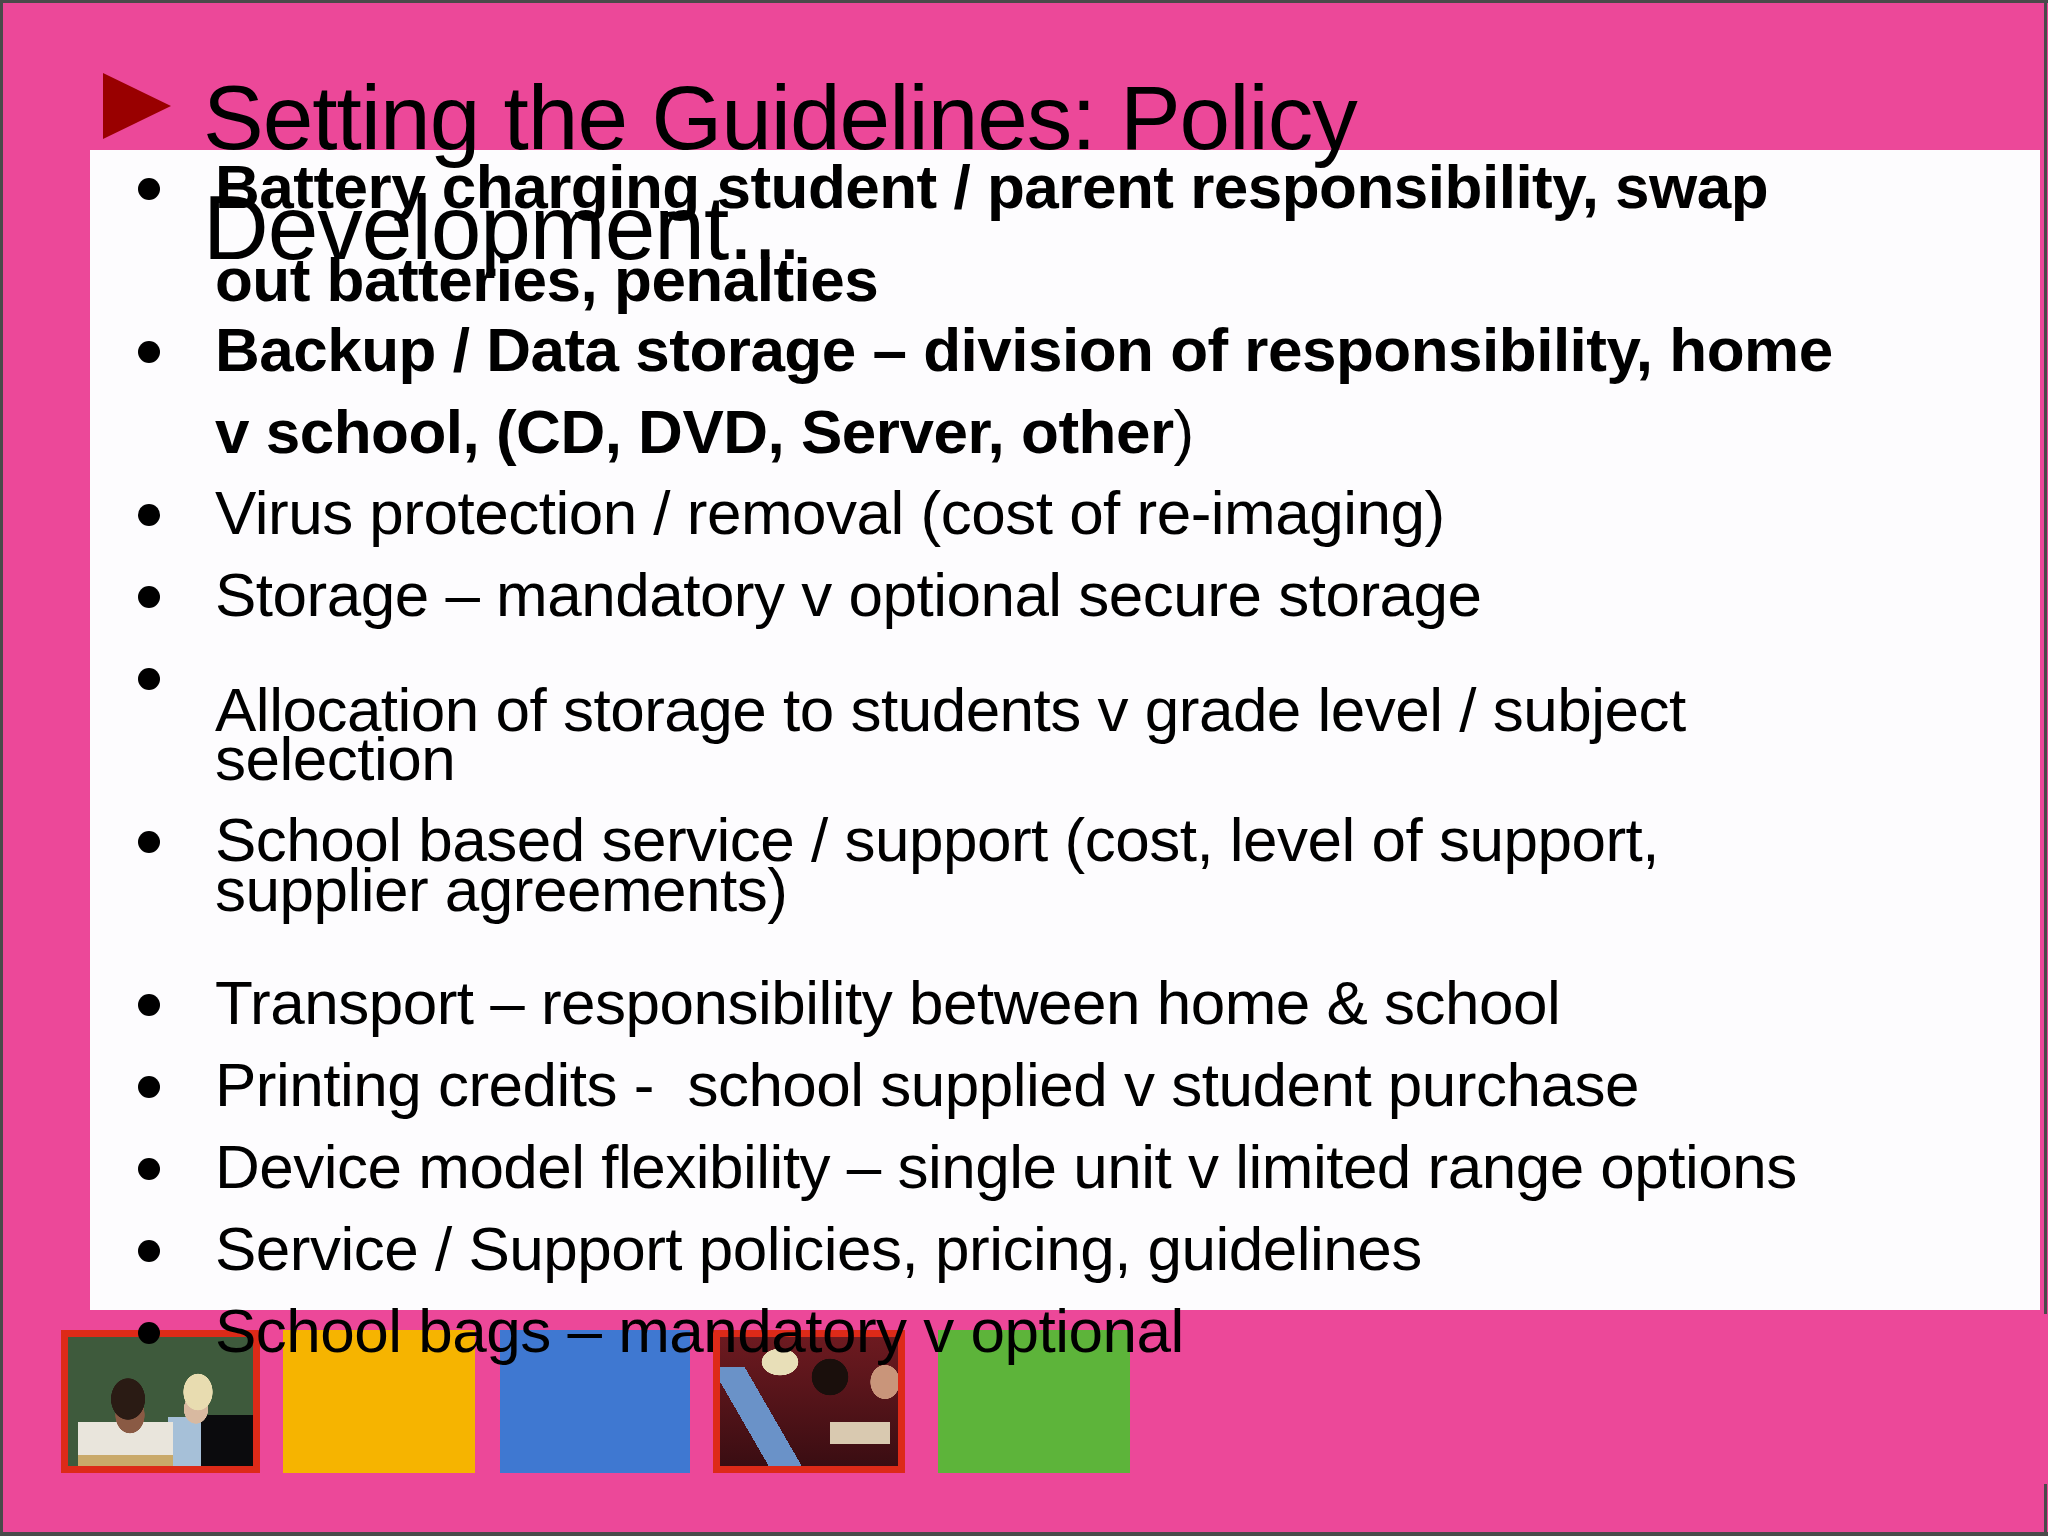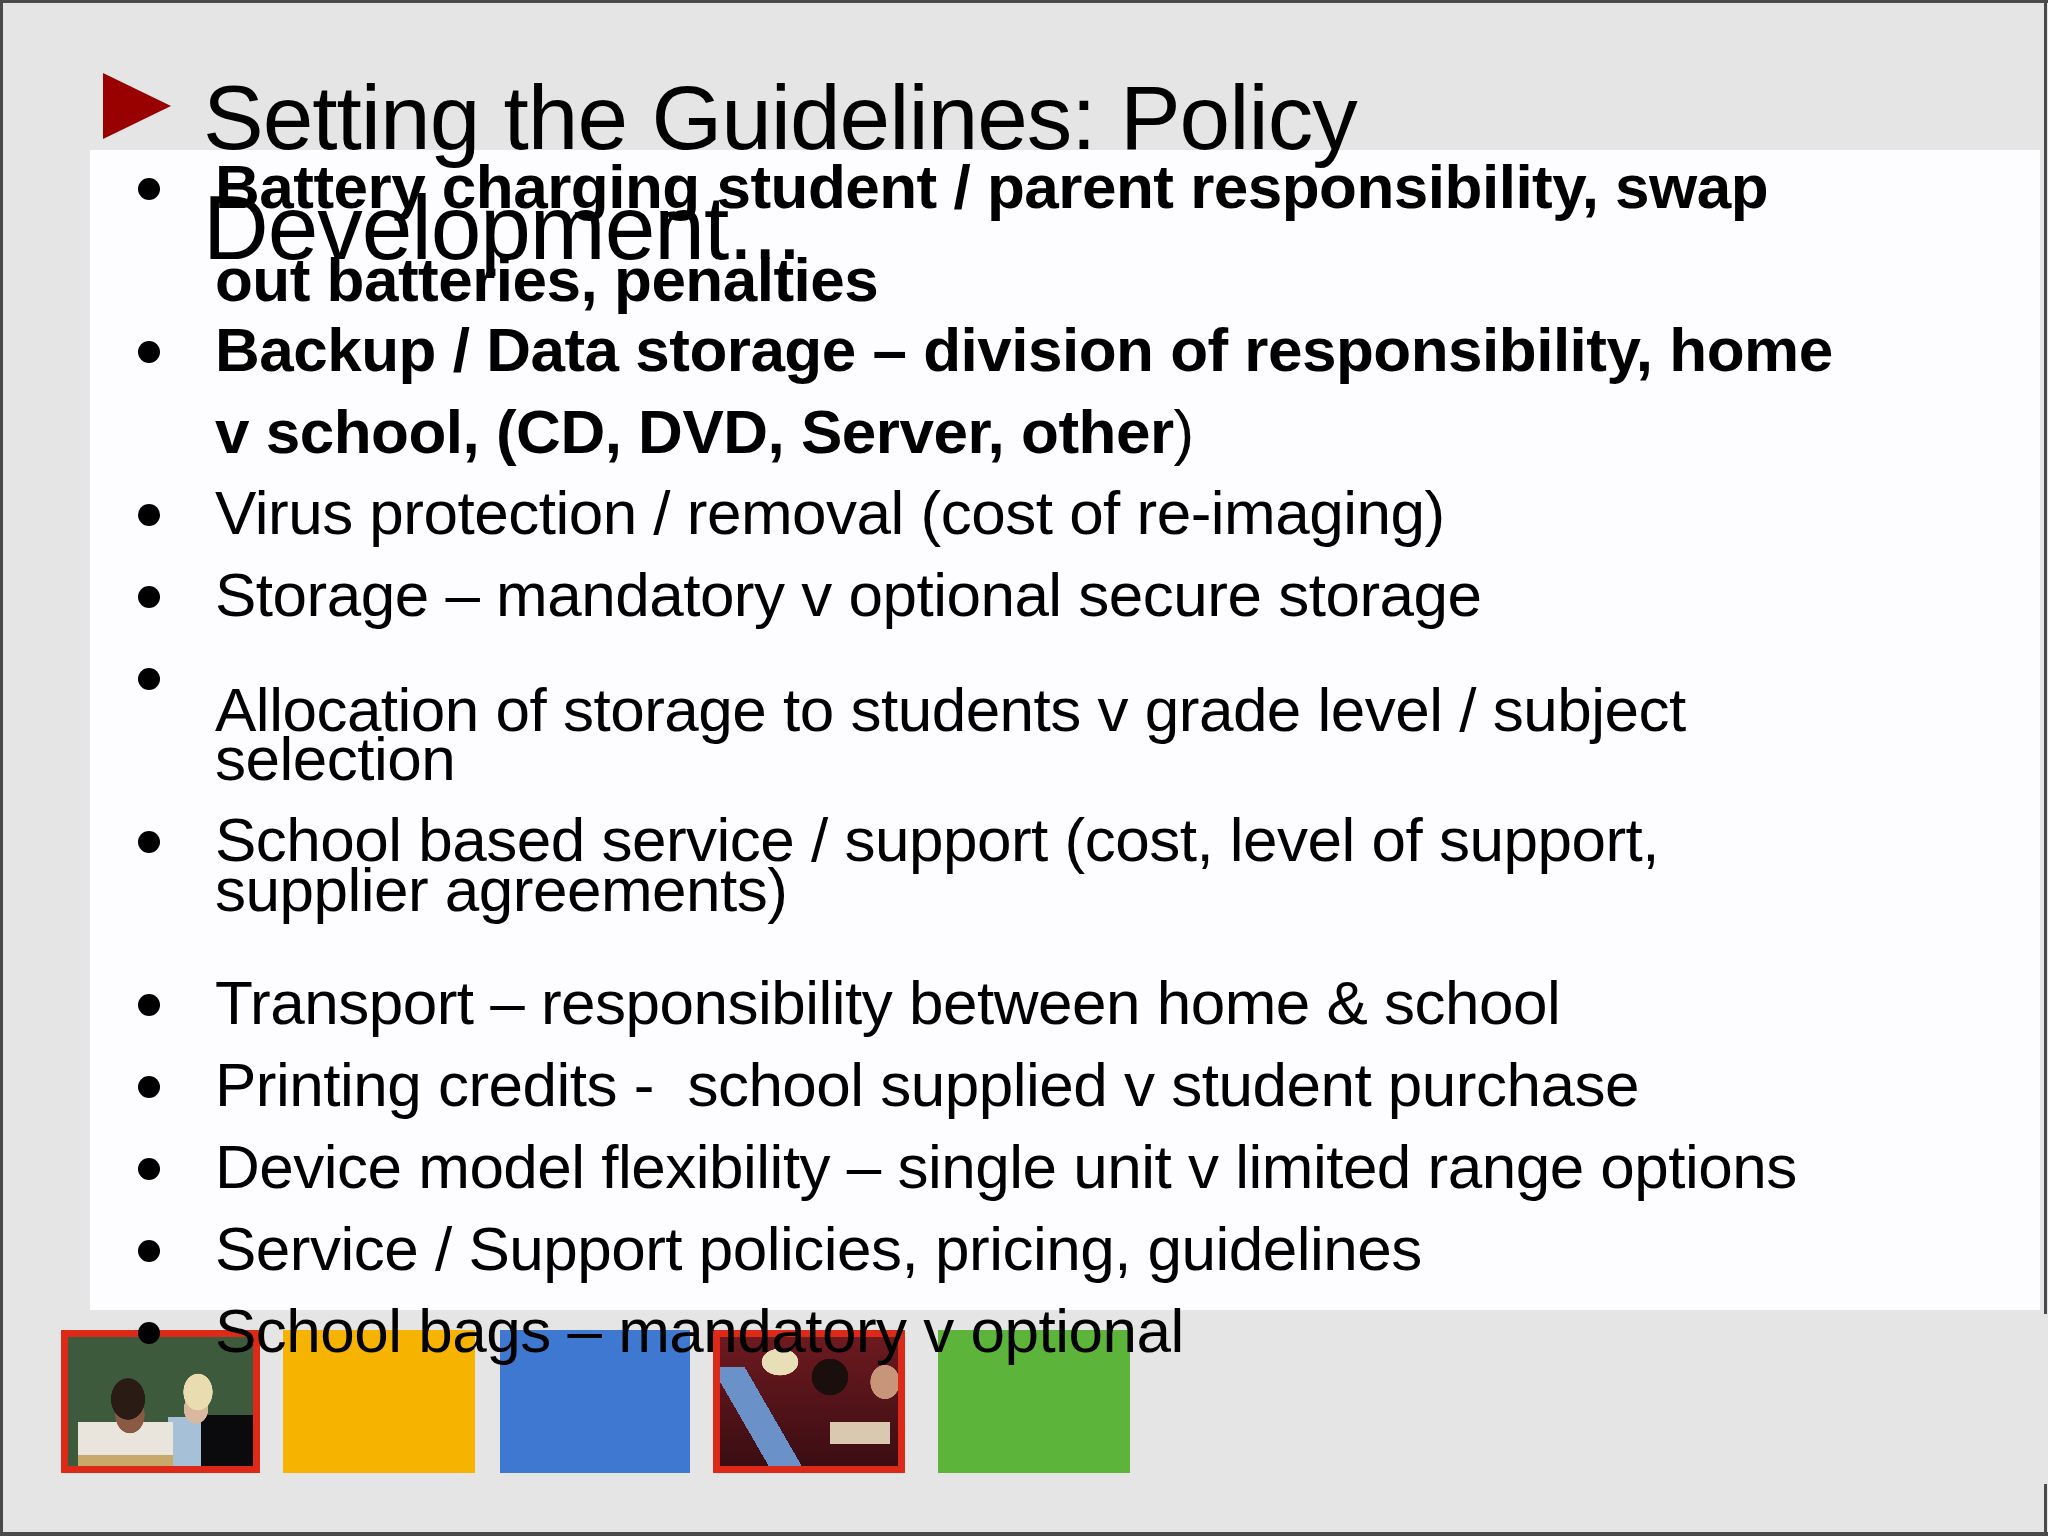--- a/index.html
+++ b/index.html
@@ -1,17 +1,17 @@
 <!DOCTYPE html>
 <html><head>
 <meta charset="utf-8">
 <style>
   html, body { margin:0; padding:0; }
   body { width:2048px; height:1536px; position:relative; overflow:hidden; background:#ffffff; font-family:"Liberation Sans", sans-serif; }
-  .slide { position:absolute; left:0; top:0; width:2048px; height:1536px; background:#e5e5e5; }
+  .slide { position:absolute; left:0; top:0; width:2048px; height:1536px; background:#ec4899; }
   .border-top { position:absolute; left:0; top:0; width:2048px; height:3px; background:#4a4a4a; }
   .border-left { position:absolute; left:0; top:0; width:3px; height:1536px; background:#4a4a4a; }
   .border-bottom { position:absolute; left:0; top:1532px; width:2048px; height:4px; background:#4a4a4a; }
   .border-right-a { position:absolute; left:2044px; top:0; width:3px; height:1314px; background:#4a4a4a; }
   .border-right-b { position:absolute; left:2044px; top:1484px; width:3px; height:52px; background:#4a4a4a; }
   .tint { position:absolute; left:90px; top:150px; width:1950px; height:1160px; background:#fdfcfe; }
 
   .title-arrow { position:absolute; left:103px; top:73px; width:0; height:0;
     border-top:33px solid transparent; border-bottom:33px solid transparent; border-left:68px solid #990000; }
   .title { position:absolute; left:203px; top:63px; width:1300px; font-size:91px; line-height:110px; color:#000; font-weight:normal; letter-spacing:-1px; }

